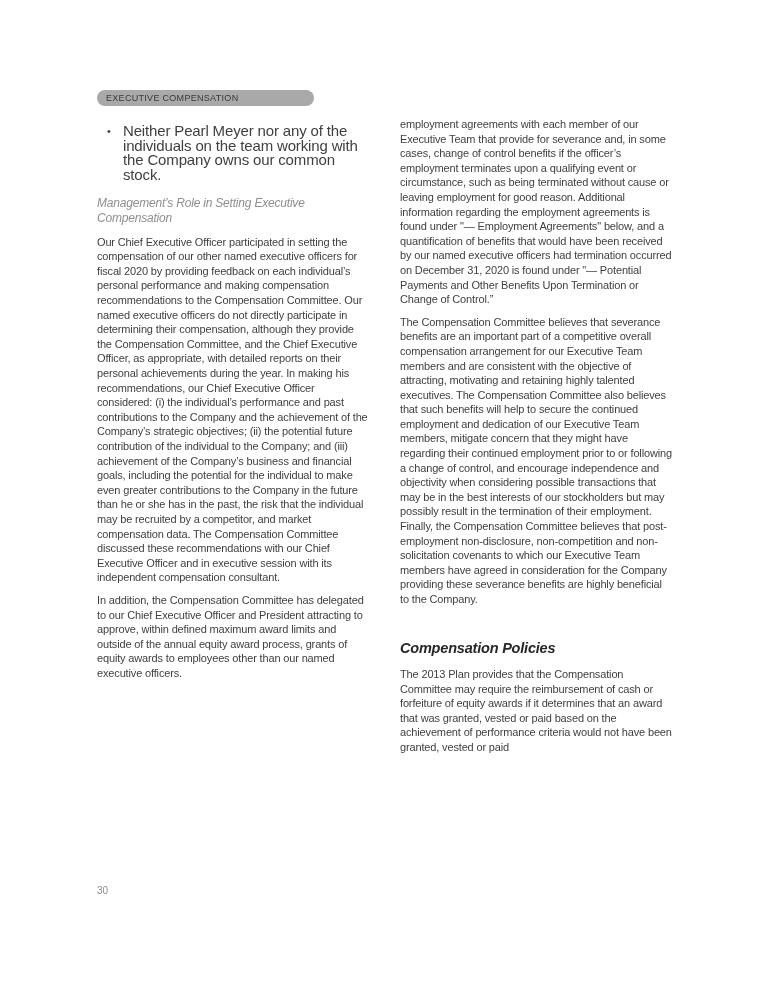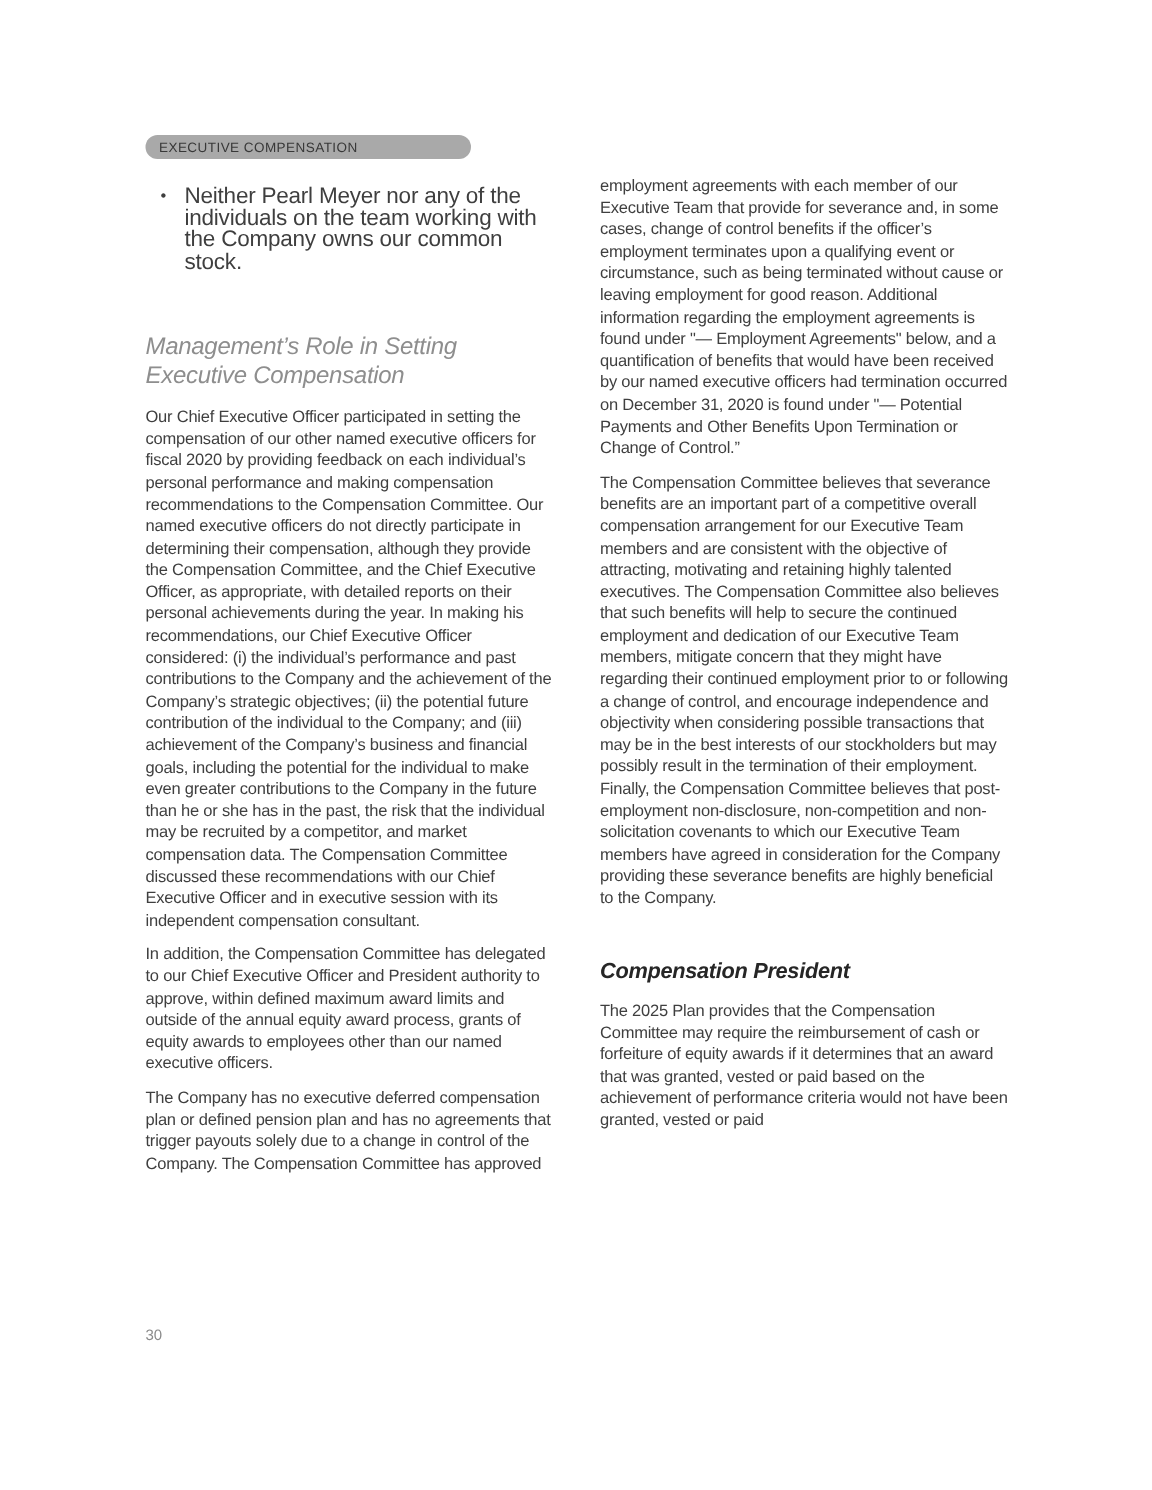--- a/index.html
+++ b/index.html
@@ -56,26 +56,26 @@
     color: #3f3f3f;
   }
   p.body {
     font-size: 11px;
     line-height: 14.6px;
     letter-spacing: -0.15px;
     color: #3f3f3f;
     margin: 0 0 8px 0;
   }
   h2.sub-italic {
-    font-size: 16px;
+    font-size: 12px;
     font-style: italic;
     font-weight: 400;
     color: #8e8e8e;
     line-height: 1.18;
-    margin: 41px 0 10px 0;
+    margin: 14px 0 10px 0;
     letter-spacing: -0.2px;
   }
   h3.bold-italic {
     font-size: 14.5px;
     font-style: italic;
     font-weight: 700;
     color: #262626;
     line-height: 1.2;
     margin: 25px 0 10px 0;
     letter-spacing: -0.2px;
@@ -111,32 +111,31 @@
 
     <div class="col">
       <div class="bullet-item">
         <span class="bullet-marker">•</span>
         <span class="bullet-text">Neither Pearl Meyer nor any of the individuals on the team working with the Company owns our common stock.</span>
       </div>
 
       <h2 class="sub-italic">Management’s Role in Setting Executive Compensation</h2>
 
       <p class="body">Our Chief Executive Officer participated in setting the compensation of our other named executive officers for fiscal 2020 by providing feedback on each individual’s personal performance and making compensation recommendations to the Compensation Committee. Our named executive officers do not directly participate in determining their compensation, although they provide the Compensation Committee, and the Chief Executive Officer, as appropriate, with detailed reports on their personal achievements during the year. In making his recommendations, our Chief Executive Officer considered: (i) the individual’s performance and past contributions to the Company and the achievement of the Company’s strategic objectives; (ii) the potential future contribution of the individual to the Company; and (iii) achievement of the Company’s business and financial goals, including the potential for the individual to make even greater contributions to the Company in the future than he or she has in the past, the risk that the individual may be recruited by a competitor, and market compensation data. The Compensation Committee discussed these recommendations with our Chief Executive Officer and in executive session with its independent compensation consultant.</p>
-      <p class="body">In addition, the Compensation Committee has delegated to our Chief Executive Officer and President authority to approve, within defined maximum award limits and outside of the annual equity award process, grants of equity awards to employees other than our named executive officers.</p>
+      <p class="body">In addition, the Compensation Committee has delegated to our Chief Executive Officer and President attracting to approve, within defined maximum award limits and outside of the annual equity award process, grants of equity awards to employees other than our named executive officers.</p>
 
 
-      <p class="body">The Company has no executive deferred compensation plan or defined pension plan and has no agreements that trigger payouts solely due to a change in control of the Company. The Compensation Committee has approved</p>
     </div>
 
     <div class="col">
       <p class="body rc-first">employment agreements with each member of our Executive Team that provide for severance and, in some cases, change of control benefits if the officer’s employment terminates upon a qualifying event or circumstance, such as being terminated without cause or leaving employment for good reason. Additional information regarding the employment agreements is found under "— Employment Agreements" below, and a quantification of benefits that would have been received by our named executive officers had termination occurred on December 31, 2020 is found under "— Potential Payments and Other Benefits Upon Termination or Change of Control.”</p>
       <p class="body">The Compensation Committee believes that severance benefits are an important part of a competitive overall compensation arrangement for our Executive Team members and are consistent with the objective of attracting, motivating and retaining highly talented executives. The Compensation Committee also believes that such benefits will help to secure the continued employment and dedication of our Executive Team members, mitigate concern that they might have regarding their continued employment prior to or following a change of control, and encourage independence and objectivity when considering possible transactions that may be in the best interests of our stockholders but may possibly result in the termination of their employment. Finally, the Compensation Committee believes that post-employment non-disclosure, non-competition and non-solicitation covenants to which our Executive Team members have agreed in consideration for the Company providing these severance benefits are highly beneficial to the Company.</p>
 
-      <h3 class="bold-italic policies-heading">Compensation President</h3>
+      <h3 class="bold-italic policies-heading">Compensation Policies</h3>
 
-      <p class="body">The 2025 Plan provides that the Compensation Committee may require the reimbursement of cash or forfeiture of equity awards if it determines that an award that was granted, vested or paid based on the achievement of performance criteria would not have been granted, vested or paid</p>
+      <p class="body">The 2013 Plan provides that the Compensation Committee may require the reimbursement of cash or forfeiture of equity awards if it determines that an award that was granted, vested or paid based on the achievement of performance criteria would not have been granted, vested or paid</p>
     </div>
 
   </div>
 
   <div class="page-number">30</div>
 
 </div>
 
 </body></html>

